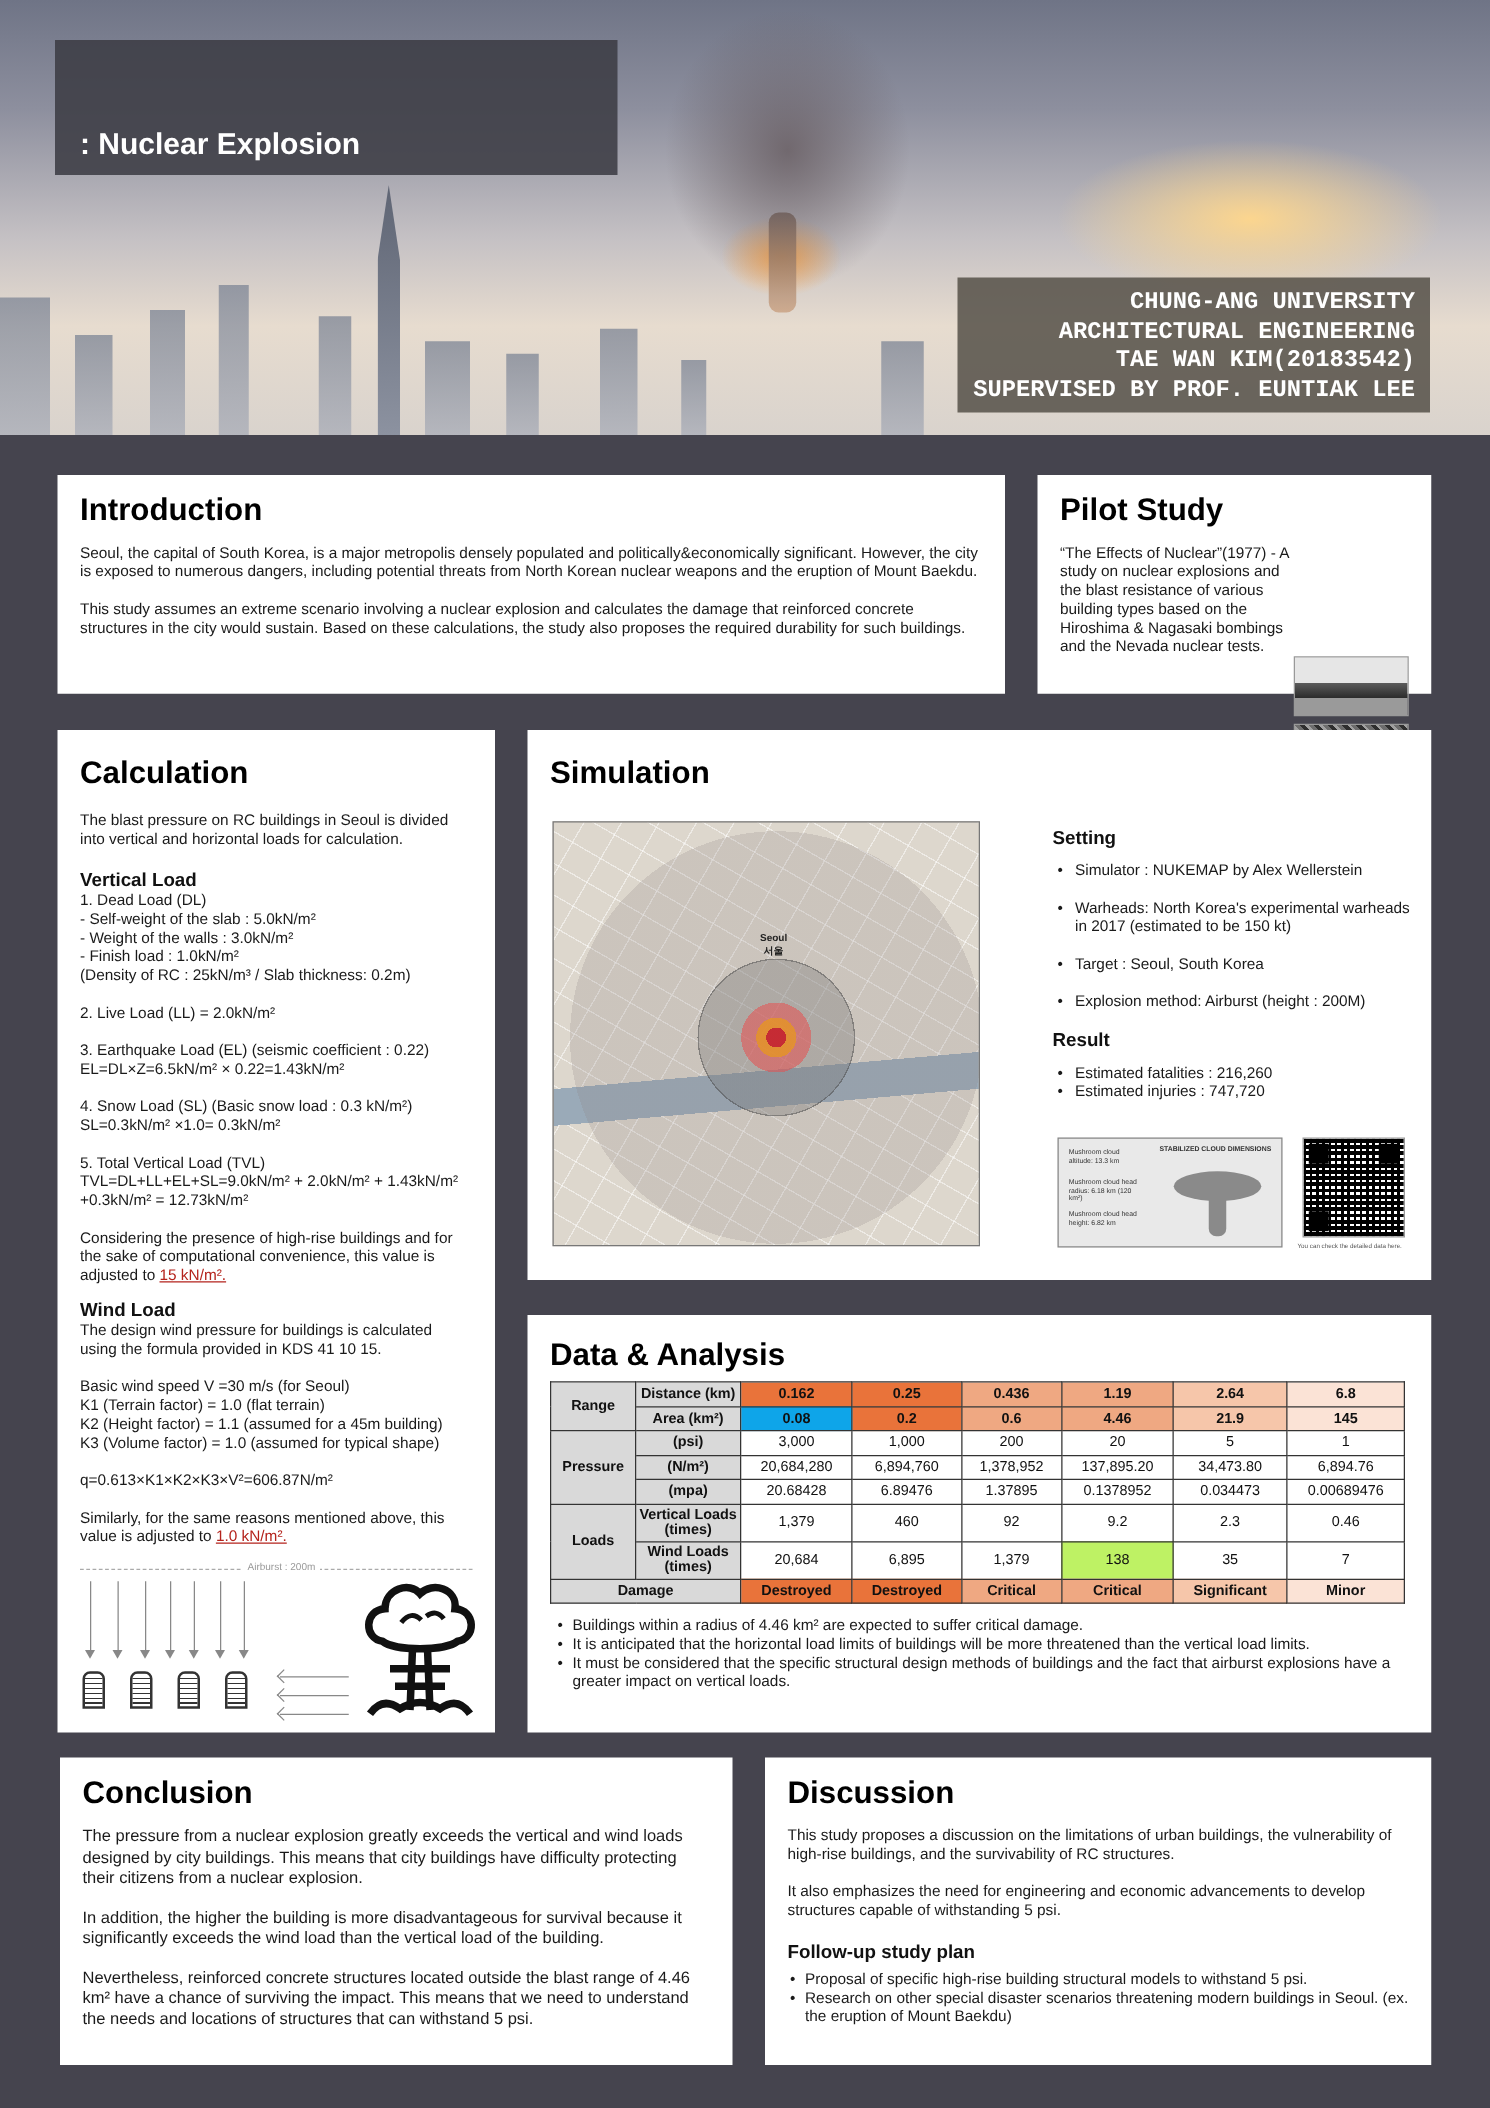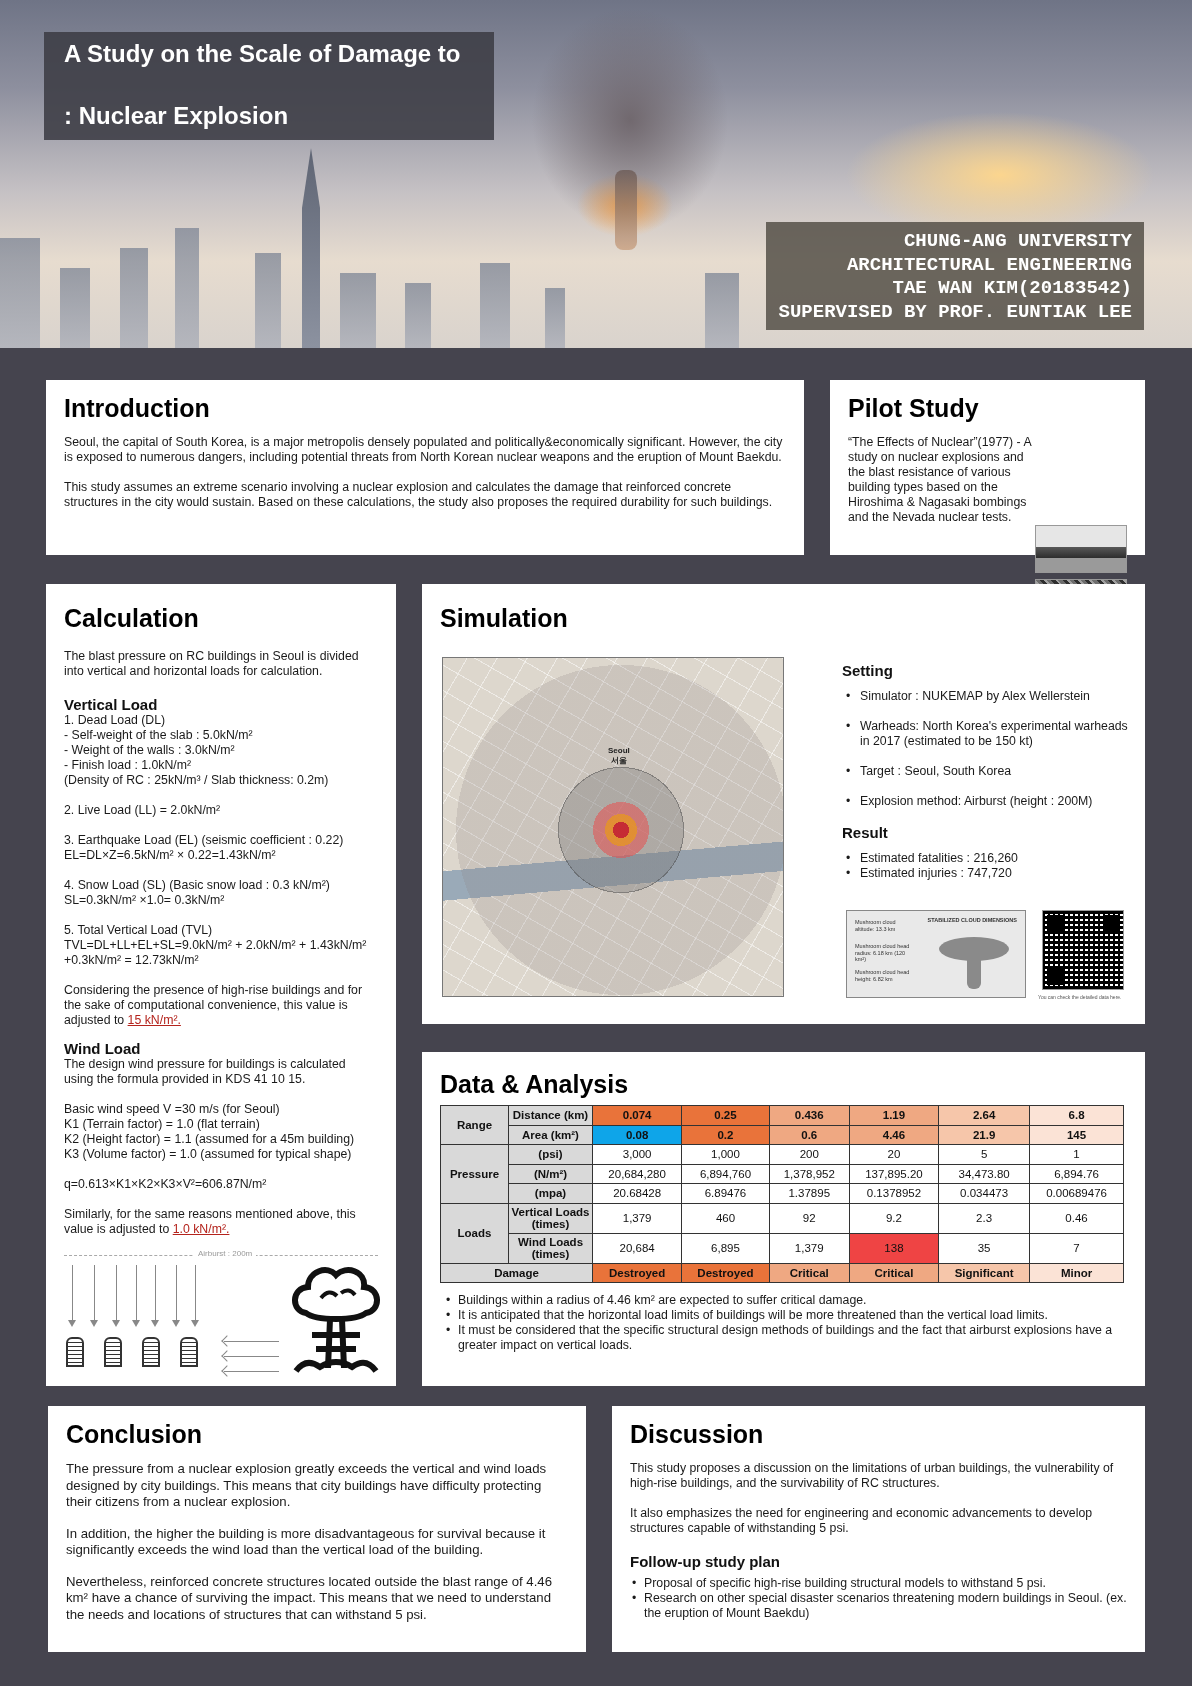--- a/index.html
+++ b/index.html
@@ -127,21 +127,21 @@
   <div class="bldg" style="left:255px;width:26px;height:95px"></div>
   <div class="bldg" style="left:340px;width:36px;height:75px"></div>
   <div class="bldg" style="left:405px;width:26px;height:65px"></div>
   <div class="bldg" style="left:480px;width:30px;height:85px"></div>
   <div class="bldg" style="left:545px;width:20px;height:60px"></div>
   <div class="bldg" style="left:705px;width:34px;height:75px"></div>
   <div class="spire"></div>
   <div class="stem"></div>
   <div class="title-box">
     <h1>
-      <span>A Study on the Scale of Damage to</span><br>
+      <br>
       <br>
       <span>: Nuclear Explosion</span>
     </h1>
   </div>
   <div class="author-box">
     <div>CHUNG-ANG UNIVERSITY</div>
     <div>ARCHITECTURAL ENGINEERING</div>
     <div>TAE WAN KIM(20183542)</div>
     <div>SUPERVISED BY PROF. EUNTIAK LEE</div>
   </div>
@@ -260,21 +260,21 @@
   <div class="qr-cap">You can check the detailed data here.</div>
 </section>
 
 <section class="panel" id="data">
   <h2 style="margin-top:4px;margin-bottom:4px">Data &amp; Analysis</h2>
   <table class="dt">
     <tbody id="dt-body">
         <tr>
           <td class="hd" rowspan="2" style="width: 68px;">Range</td>
           <td class="hd" style="width: 84px;">Distance (km)</td>
-          <td class="b" style="background: rgb(233, 115, 58);">0.074</td>
+          <td class="b" style="background: rgb(233, 115, 58);">0.162</td>
           <td class="b" style="background: rgb(233, 115, 58);">0.25</td>
           <td class="b" style="background: rgb(239, 168, 130);">0.436</td>
           <td class="b" style="background: rgb(239, 168, 130);">1.19</td>
           <td class="b" style="background: rgb(246, 198, 170);">2.64</td>
           <td class="b" style="background: rgb(251, 227, 214);">6.8</td>
         </tr>
         <tr>
           <td class="hd" style="width: 84px;">Area (km²)</td>
           <td class="b" style="background: #0ea5e9;">0.08</td>
           <td class="b" style="background: rgb(233, 115, 58);">0.2</td>
@@ -319,21 +319,21 @@
           <td class="tall" style="background: rgb(255, 255, 255);">92</td>
           <td class="tall" style="background: rgb(255, 255, 255);">9.2</td>
           <td class="tall" style="background: rgb(255, 255, 255);">2.3</td>
           <td class="tall" style="background: rgb(255, 255, 255);">0.46</td>
         </tr>
         <tr>
           <td class="hd tall" style="width: 84px; text-align: center;">Wind Loads (times)</td>
           <td class="tall" style="background: rgb(255, 255, 255);">20,684</td>
           <td class="tall" style="background: rgb(255, 255, 255);">6,895</td>
           <td class="tall" style="background: rgb(255, 255, 255);">1,379</td>
-          <td class="tall" style="background: #ef4444;">138</td>
+          <td class="tall" style="background: #bef264;">138</td>
           <td class="tall" style="background: rgb(255, 255, 255);">35</td>
           <td class="tall" style="background: rgb(255, 255, 255);">7</td>
         </tr>
         <tr>
           <td class="hd" colspan="2">Damage</td>
           <td class="b" style="background: rgb(233, 115, 58);">Destroyed</td>
           <td class="b" style="background: rgb(233, 115, 58);">Destroyed</td>
           <td class="b" style="background: rgb(239, 168, 130);">Critical</td>
           <td class="b" style="background: rgb(239, 168, 130);">Critical</td>
           <td class="b" style="background: rgb(246, 198, 170);">Significant</td>

